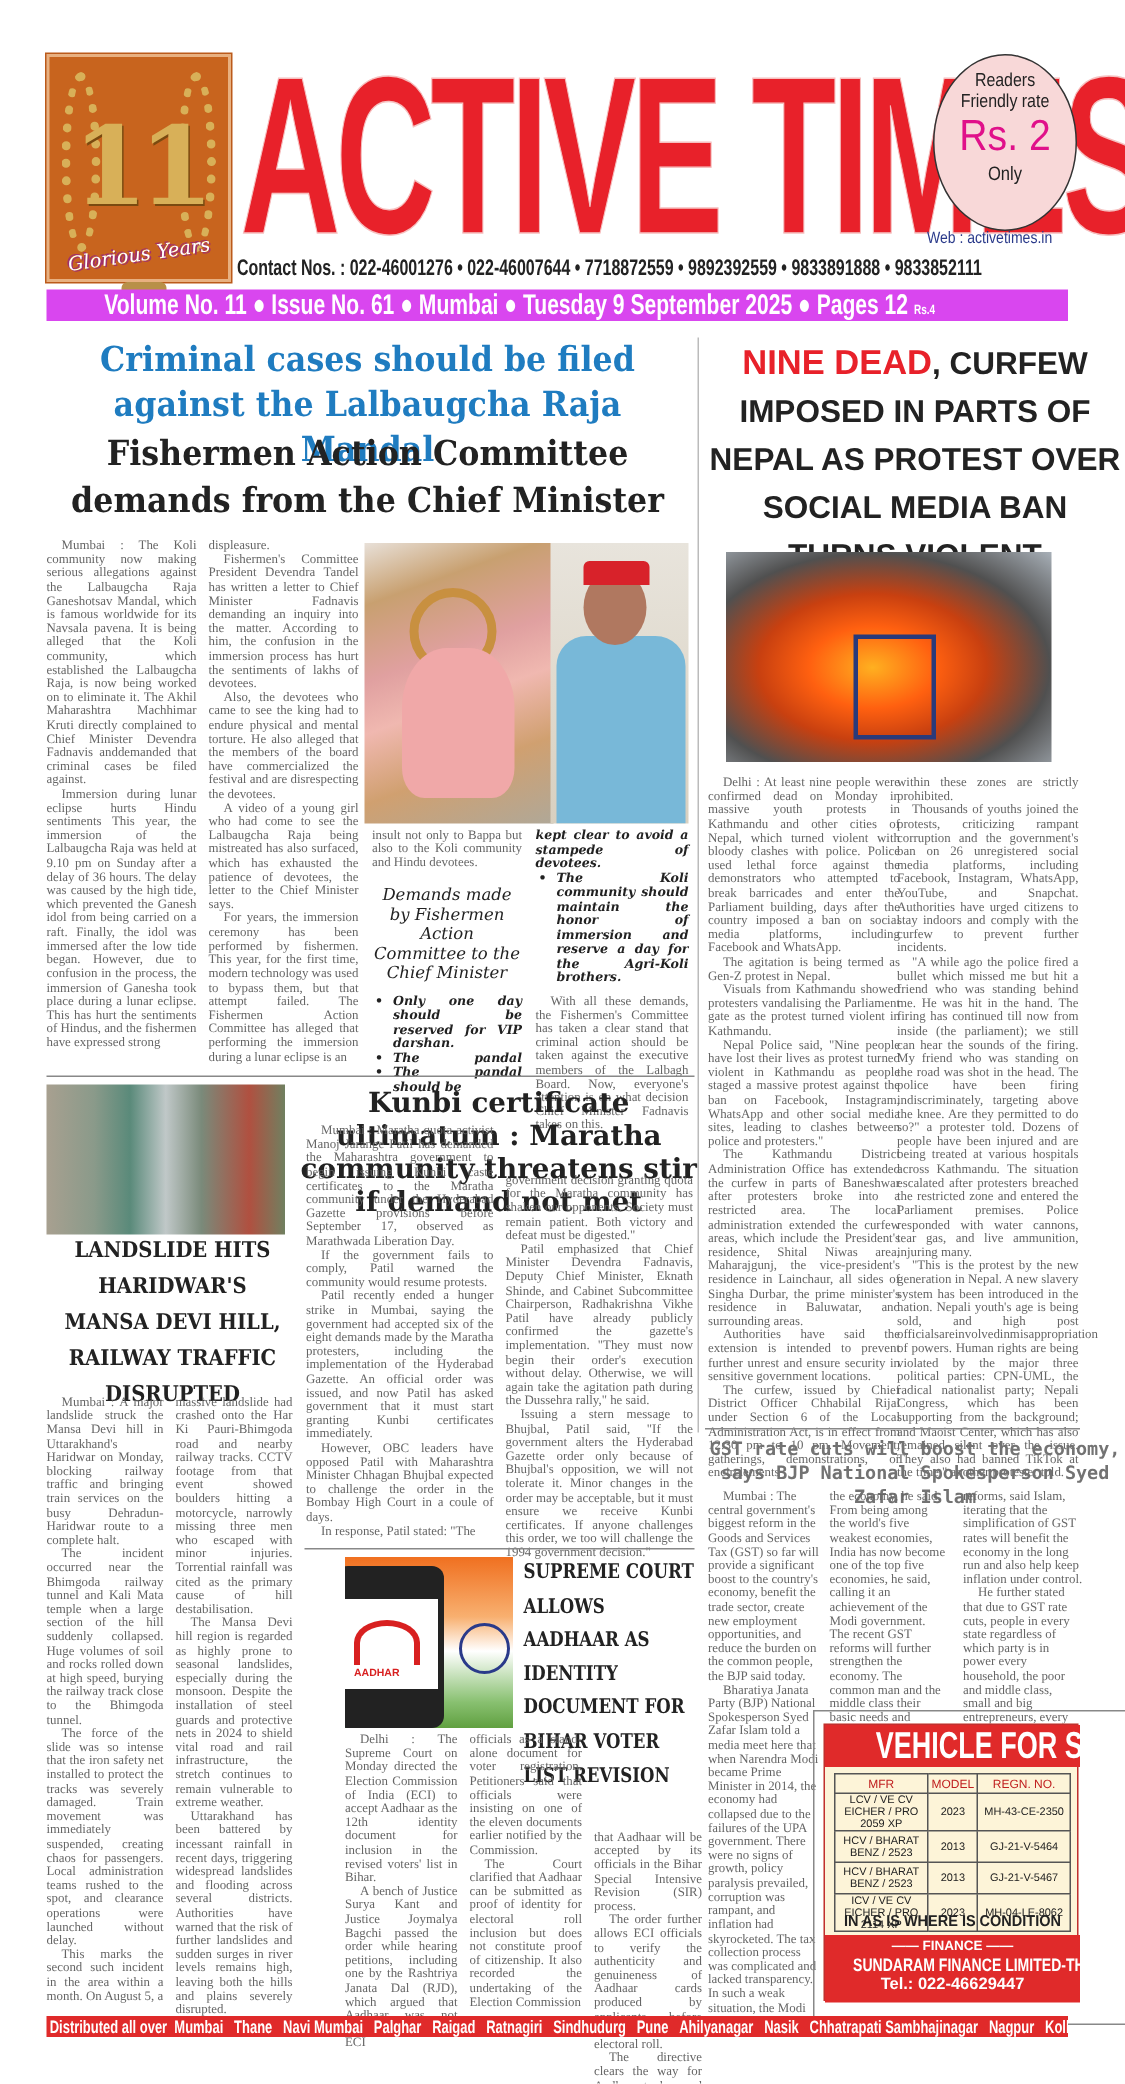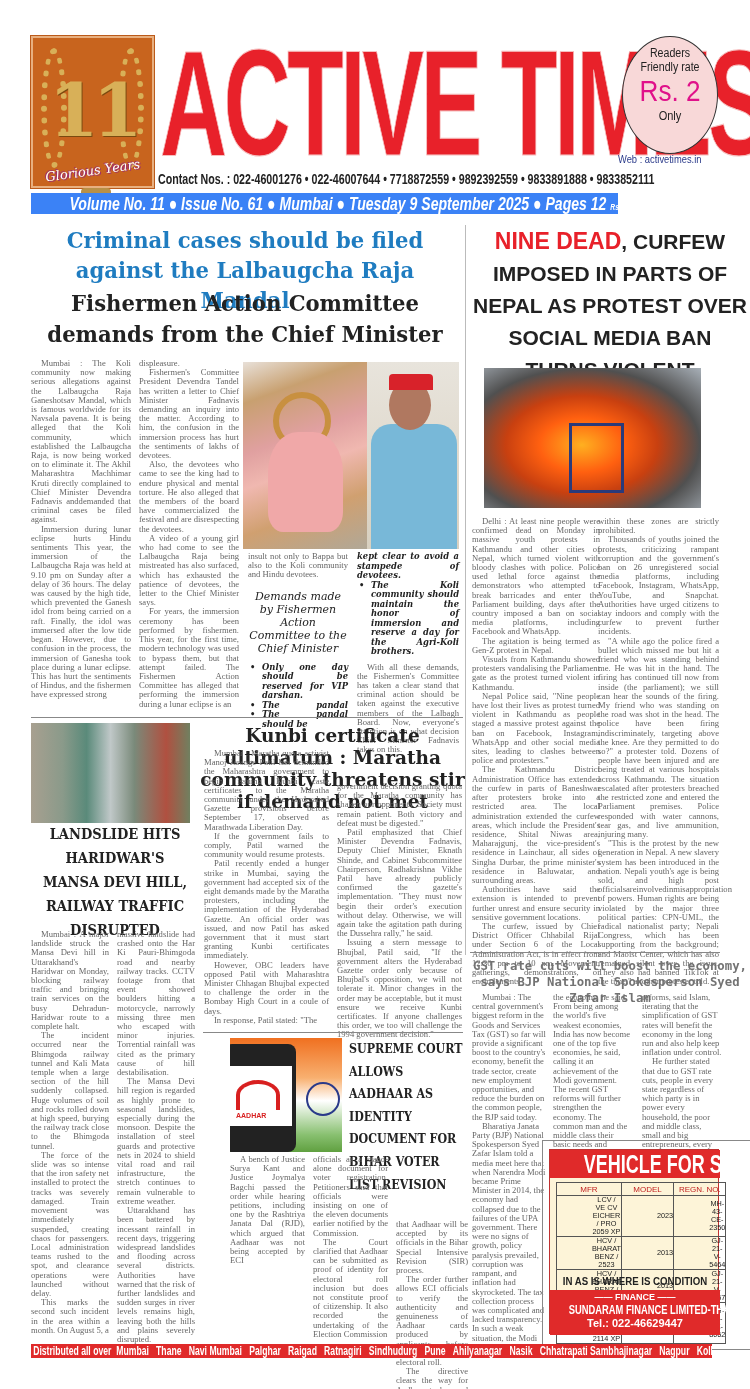--- a/index.html
+++ b/index.html
@@ -17,21 +17,21 @@
   #logo .wreath { position:absolute; top: 10px; width: 26px; height: 120px; border: 6px dotted #d8b058; border-radius: 50%; }
   #logo .bow { position:absolute; left: 48px; top: 150px; width: 30px; height: 18px; background: #b89048; border-radius: 4px; }
   #title { left: 160px; top: 38px; width: 490px; height: 130px; font-family: "Liberation Sans", sans-serif; font-weight: bold; font-size: 150px; line-height: 130px; color: #e8212a; letter-spacing: -6px; transform: scaleX(0.62); transform-origin: left top; white-space: nowrap; -webkit-text-stroke: 1px #f6c0c0; }
   #rate { left: 622px; top: 36px; width: 96px; height: 118px; border-radius: 50%; background: #f8d8d8; border: 1px solid #333; text-align: center; }
   #rate .l1 { font-family: "Liberation Sans", sans-serif; font-size: 12.5px; color: #222; margin-top: 9px; transform: scaleX(0.85); }
   #rate .l2 { font-family: "Liberation Sans", sans-serif; font-size: 12.5px; color: #222; transform: scaleX(0.85); }
   #rate .rs { font-family: "Liberation Sans", sans-serif; font-size: 29px; color: #e0118a; line-height: 34px; transform: scaleX(0.9); }
   #rate .only { font-family: "Liberation Sans", sans-serif; font-size: 13px; color: #222; transform: scaleX(0.85); }
   #web { left: 618px; top: 153px; font-family: "Liberation Sans", sans-serif; font-size: 11px; color: #2a3a8a; transform: scaleX(0.85); transform-origin: left; white-space: nowrap; }
   #contact { left: 158px; top: 170px; font-family: "Liberation Sans", sans-serif; font-weight: bold; font-size: 15px; color: #222; white-space: nowrap; transform: scaleX(0.71); transform-origin: left; }
-  #volbar { left: 31px; top: 193px; width: 587px; height: 21px; background: #3b82f6; font-style: italic; }
+  #volbar { left: 31px; top: 193px; width: 681px; height: 21px; background: #d946ef; }
   #volbar span { display:block; font-family: "Liberation Sans", sans-serif; font-weight: bold; font-size: 19px; line-height: 21px; color: #fff; white-space: nowrap; transform: scaleX(0.74); transform-origin: left; padding-left: 52px; }
   #volbar small { font-size: 9px; }
 
   
   #lead-h1 { left: 30px; top: 225px; width: 430px; text-align: center; font-family: "DejaVu Serif", serif; font-weight: bold; font-size: 23px; line-height: 30px; color: #1f7cc0; transform: scaleX(0.92); transform-origin: center; }
   #lead-h2 { left: 30px; top: 287px; width: 430px; text-align: center; font-family: "DejaVu Serif", serif; font-weight: bold; font-size: 23px; line-height: 31px; color: #222; transform: scaleX(0.92); }
 
   .photo { position:absolute; overflow:hidden; }
   #ganesh { left: 243px; top: 362px; width: 126px; height: 187px; background: linear-gradient(160deg, #e8e0d8 0%, #c8a070 18%, #e0a0a0 40%, #f0b8b0 55%, #d0a070 75%, #b0a898 100%); }
   #ganesh .halo { position:absolute; left: 30px; top: 30px; width: 58px; height: 58px; border-radius: 50%; border: 6px solid #c89040; }
@@ -71,21 +71,21 @@
 
   #gst-h { left: 470px; top: 958px; width: 280px; text-align:center; font-family: "DejaVu Sans Mono", monospace; font-weight: bold; font-size: 12.3px; line-height: 16px; color: #737373; }
 
   
   #ad { left: 542px; top: 1140px; width: 208px; height: 210px; border: 1px solid #888; border-right: none; }
   #ad-inner { position:absolute; left: 6px; top: 8px; width: 170px; height: 185px; background: #fdf4d8; border: 1px solid #c03030; }
   #ad-title { position:absolute; left: 0; top: 0; width: 170px; height: 28px; background: #e02a2a; color: #fff; text-align: center; font-family: "Liberation Sans", sans-serif; font-weight: bold; font-size: 25px; line-height: 28px; }
   #ad-title span { display:inline-block; transform: scaleX(0.72); white-space: nowrap; }
   #ad-table { position:absolute; left: 6px; top: 32px; width: 158px; border-collapse: collapse; font-family: "Liberation Sans", sans-serif; font-size: 7.3px; color: #222; border-radius: 27px; }
   #ad-table th { color: #c02020; font-weight: normal; font-size: 8px; border: 1px solid #555; height: 13px; }
-  #ad-table td { border: 1px solid #555; text-align: center; height: 21px; line-height: 8px; padding-left: 35px; }
+  #ad-table td { border: 1px solid #555; text-align: center; height: 21px; line-height: 8px; }
   #ad-cond { position:absolute; left: 0; top: 125px; width: 170px; text-align:center; font-family: "Liberation Sans", sans-serif; font-weight: bold; font-size: 10.5px; color: #222; transform: scaleX(0.92); }
   #ad-contact { position:absolute; left: 0; top: 140px; width: 170px; height: 45px; background: #e02a2a; color: #fff; text-align: center; font-family: "Liberation Sans", sans-serif; font-weight: bold; }
   #ad-contact .c1 { font-size: 9px; line-height: 11px; margin-top: 2px; }
   #ad-contact .c2 { font-size: 12px; line-height: 14px; white-space: nowrap; transform: scaleX(0.78); }
   #ad-contact .c3 { font-size: 11px; line-height: 13px; }
 
   #footer { left: 31px; top: 1344px; width: 681px; height: 14px; background: #e02a2a; overflow: hidden; }
   #footer-inner { display:flex; align-items:center; height: 14px; white-space: nowrap; transform: scaleX(0.72); transform-origin: left; font-family: "Liberation Sans", sans-serif; font-weight: bold; font-size: 12px; color: #fff; padding-left: 3px; }
   #footer-inner .dot { display:inline-block; width: 6px; height: 6px; border-radius: 50%; background: #ffd000; margin: 0 5px; }
 </style>
@@ -214,20 +214,21 @@
 
 <div id="aadhaar" class="photo">
   <div class="wheel"></div>
   <div class="phone"></div>
   <div class="screen"></div>
   <div class="logo"></div>
   <div class="label">AADHAR</div>
 </div>
 <div id="sc-h" class="abs" style="white-space:normal; width:140px;">SUPREME COURT ALLOWS AADHAAR AS IDENTITY DOCUMENT FOR BIHAR VOTER LIST REVISION</div>
 <div class="col body-text" style="left:230px; top:1155px; width:75px;">
+  <p>Delhi : The Supreme Court on Monday directed the Election Commission of India (ECI) to accept Aadhaar as the 12th identity document for inclusion in the revised voters' list in Bihar.</p>
   <p>A bench of Justice Surya Kant and Justice Joymalya Bagchi passed the order while hearing petitions, including one by the Rashtriya Janata Dal (RJD), which argued that Aadhaar was not being accepted by ECI</p>
 </div>
 <div class="col body-text" style="left:313px; top:1155px; width:75px;">
   <p style="text-indent:0">officials as a stand-alone document for voter registration. Petitioners said that officials were insisting on one of the eleven documents earlier notified by the Commission.</p>
   <p>The Court clarified that Aadhaar can be submitted as proof of identity for electoral roll inclusion but does not constitute proof of citizenship. It also recorded the undertaking of the Election Commission</p>
 </div>
 <div class="col body-text" style="left:396px; top:1220px; width:72px;">
   <p style="text-indent:0">that Aadhaar will be accepted by its officials in the Bihar Special Intensive Revision (SIR) process.</p>
   <p>The order further allows ECI officials to verify the authenticity and genuineness of Aadhaar cards produced by applicants before inclusion in the electoral roll.</p>
   <p>The directive clears the way for Aadhaar to be used as an additional identity document during voter list revisions in Bihar.</p>

